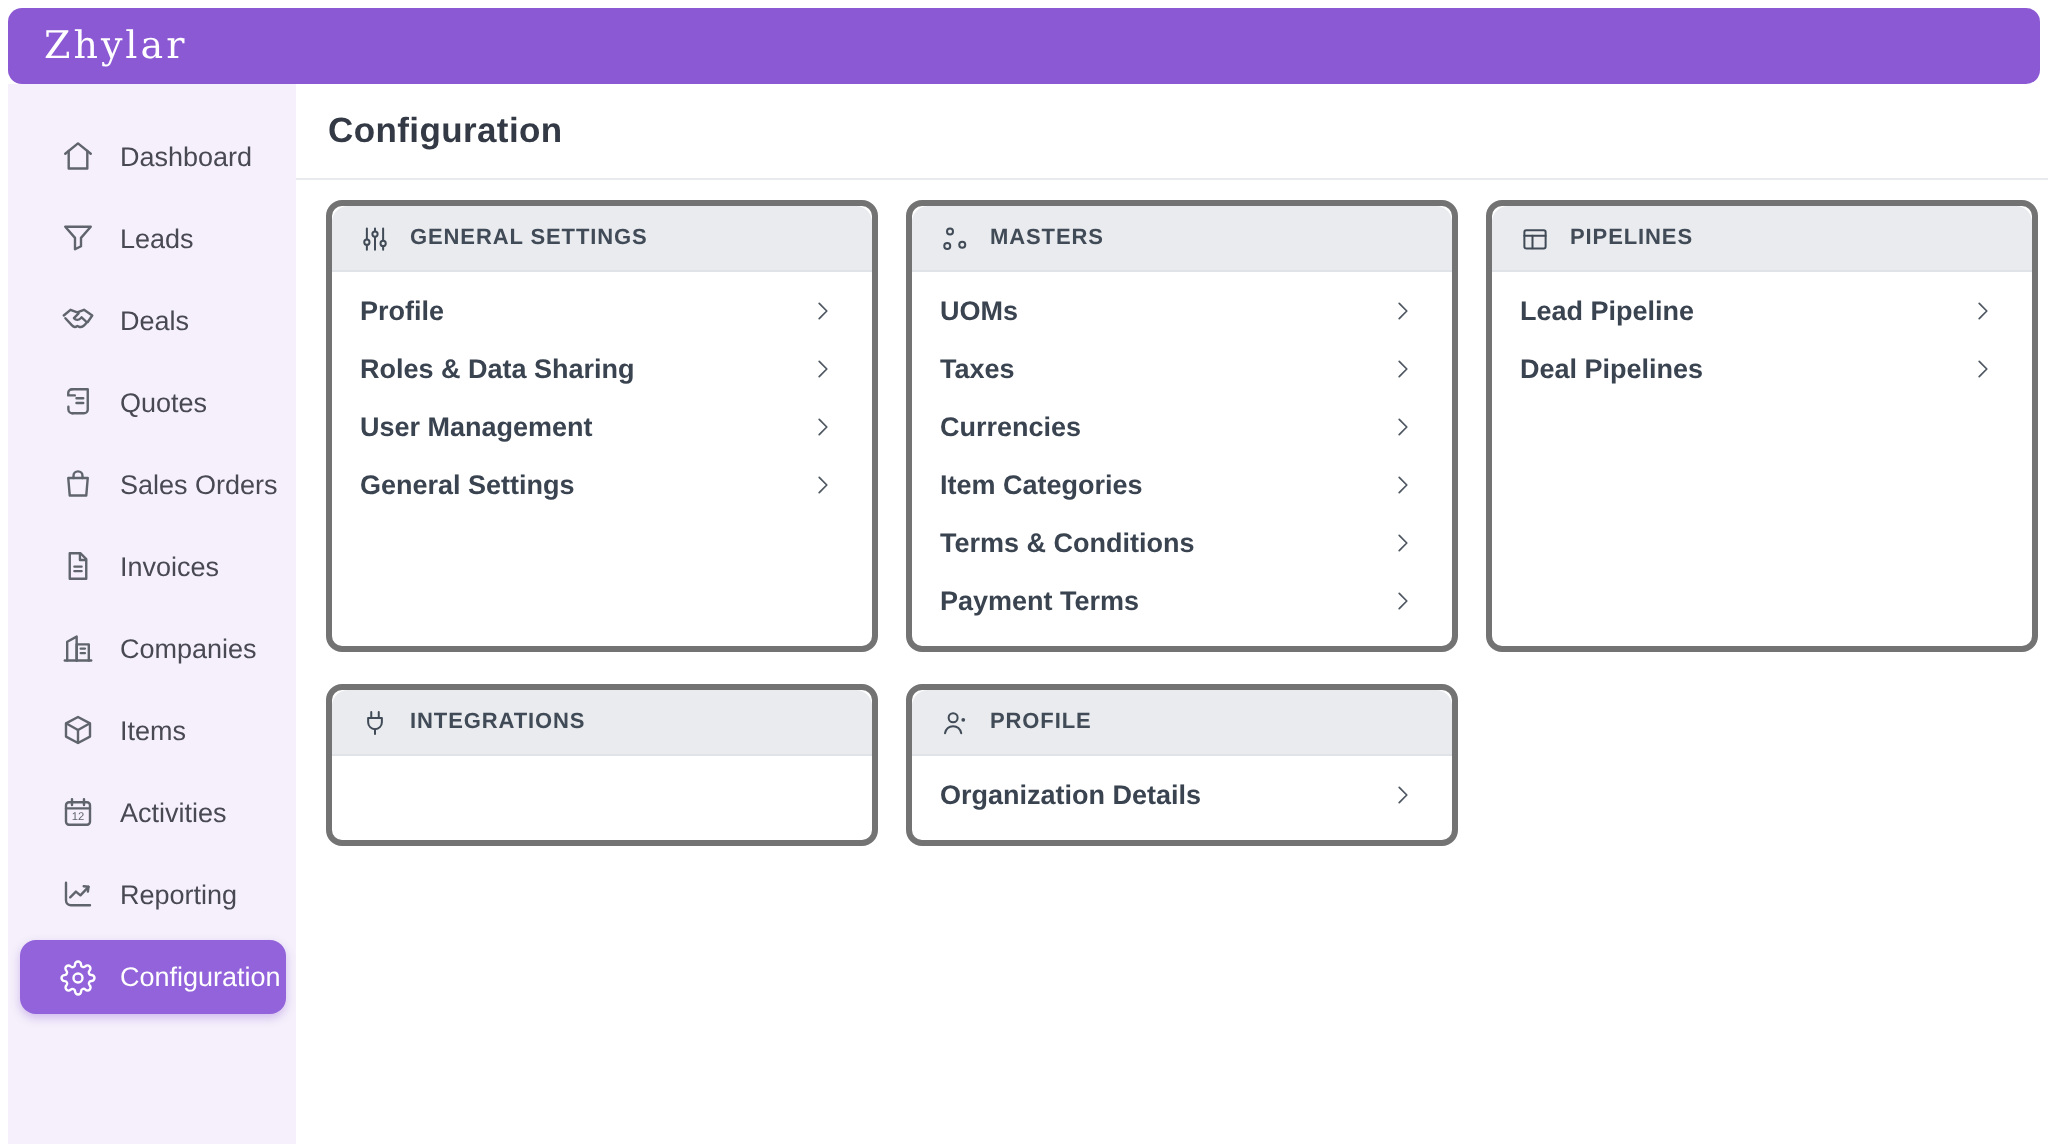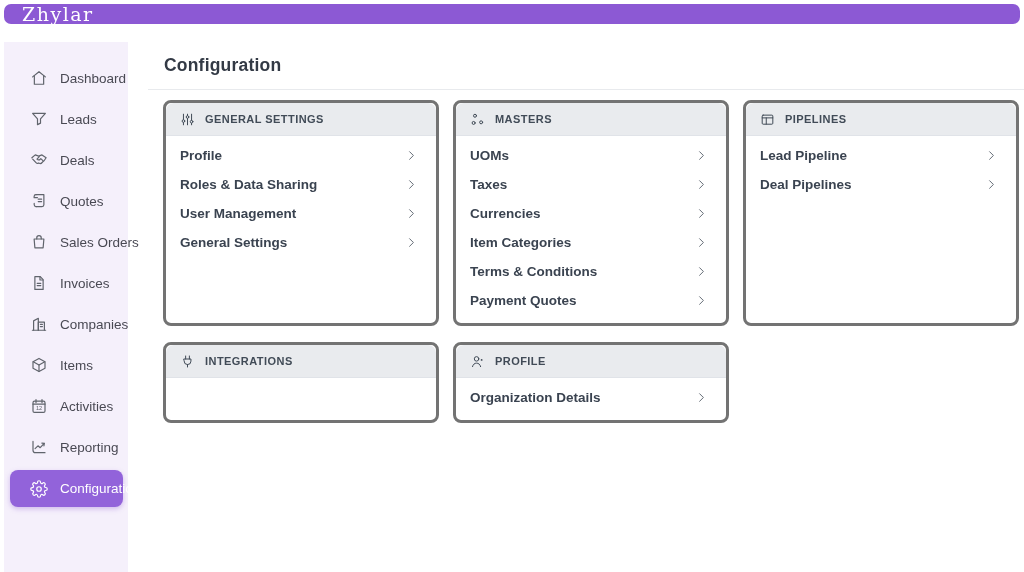--- a/index.html
+++ b/index.html
@@ -10,30 +10,30 @@
     --card-header-bg:#e9ebee;
   }
   *{box-sizing:border-box;margin:0;padding:0}
   html,body{width:1024px;height:572px;overflow:hidden}
   body{
     background:#fff;
     font-family:"Liberation Sans","DejaVu Sans",sans-serif;
     position:relative;
   }
   .topbar{
-    position:absolute;left:4px;top:4px;width:1016px;height:20px;
+    position:absolute;left:4px;top:4px;width:1016px;height:38px;
     background:var(--accent);border-radius:7px;
     display:flex;align-items:center;padding:0 18px;
   }
   .logo{
     color:#fff;font-family:"DejaVu Serif","Liberation Serif",serif;
     font-size:19px;letter-spacing:1.5px;font-weight:500;cursor:pointer;
   }
   .sidebar{
-    position:absolute;left:4px;top:42px;bottom:0;width:124px;
+    position:absolute;left:4px;top:42px;bottom:0;width:144px;
     background:var(--sidebar-bg);
   }
   .nav{padding-top:16px;display:flex;flex-direction:column}
   .side-item{
     height:40px;margin:0 5px 1px 6px;border-radius:8px;
     display:flex;align-items:center;gap:12px;padding:0 8px 0 20px;
     color:#4949533;color:#494953;font-size:13.5px;cursor:pointer;
   }
   .side-item .side-icon{color:#60646c}
   .side-item.active{
@@ -302,21 +302,21 @@
   </div>
             <div class="card-item">
     <span class="card-item-label">Terms &amp; Conditions</span>
     <span class="icon chevron">
                 <svg viewBox="0 0 24 24" stroke="currentColor" fill="none" stroke-width="1.6" stroke-linecap="round" stroke-linejoin="round">
                   <polyline points="8.5 5 15.5 12 8.5 19"></polyline>
                 </svg>
               </span>
   </div>
             <div class="card-item">
-    <span class="card-item-label">Payment Quotes</span>
+    <span class="card-item-label">Payment Terms</span>
     <span class="icon chevron">
                 <svg viewBox="0 0 24 24" stroke="currentColor" fill="none" stroke-width="1.6" stroke-linecap="round" stroke-linejoin="round">
                   <polyline points="8.5 5 15.5 12 8.5 19"></polyline>
                 </svg>
               </span>
   </div>
           </div>
   </section>
         <section class="card">
     <div class="card-header">

